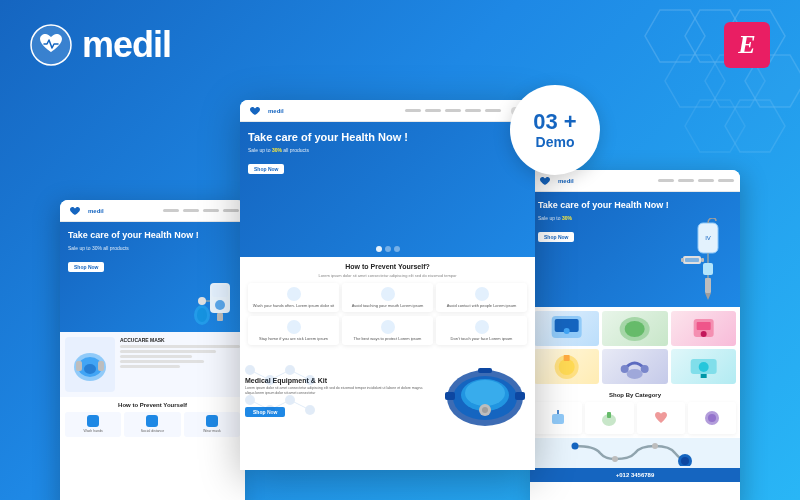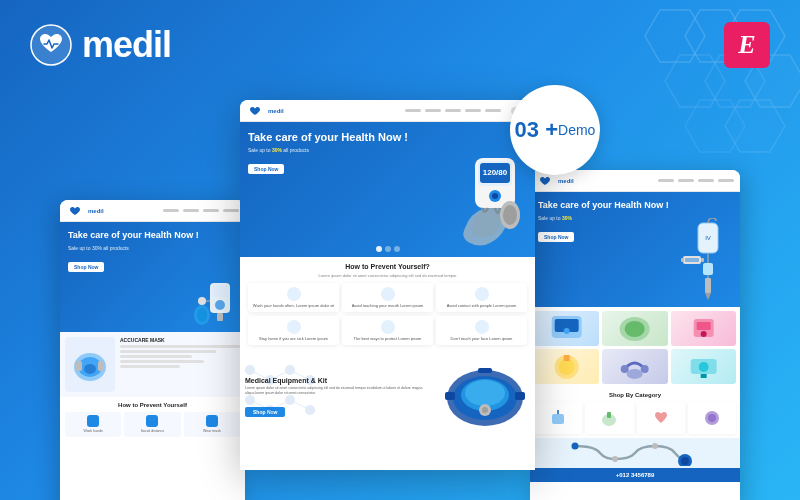--- a/index.html
+++ b/index.html
@@ -87,37 +87,37 @@
     .demo-badge {
       position: absolute;
       top: 85px;
       right: 200px;
       width: 90px;
       height: 90px;
       background: #fff;
       border-radius: 50%;
       z-index: 20;
       display: flex;
-      flex-direction: row;
+      flex-direction: column;
       align-items: center;
       justify-content: center;
       box-shadow: 0 4px 18px rgba(0,0,0,0.18);
     }
 
     .demo-number {
       color: #1565c0;
       font-size: 22px;
       font-weight: 800;
       line-height: 1.1;
     }
 
     .demo-label {
       color: #1565c0;
       font-size: 14px;
-      font-weight: 400;
+      font-weight: 700;
     }
 
     
     .screens-container {
       position: absolute;
       top: 90px;
       left: 0; right: 0;
       bottom: 0;
       z-index: 5;
       display: flex;
@@ -576,42 +576,20 @@
     </div>
 
     <div class="screen-hero screen-hero-large">
       <div class="screen-hero-text">
         <div class="screen-hero-title" style="font-size:11px;">Take care of your
 Health Now !</div>
         <div class="screen-hero-sub">Sale up to <span style="color:#ffeb3b;font-weight:800;">30%</span> all products</div>
         <div class="screen-hero-btn">Shop Now</div>
       </div>
 
-      <div class="screen-hero-img">
-        <svg width="80" height="110" viewBox="0 0 80 110">
-
-          <rect x="25" y="15" width="40" height="50" rx="8" fill="#f5f5f5"></rect>
-          <rect x="28" y="18" width="34" height="25" rx="4" fill="#e3f0fd"></rect>
-
-          <rect x="30" y="20" width="30" height="20" rx="3" fill="#1565c0"></rect>
-          <text x="45" y="32" text-anchor="middle" font-size="8" fill="white" font-weight="bold">120/80</text>
-
-          <circle cx="45" cy="53" r="6" fill="#1e88e5"></circle>
-          <circle cx="45" cy="53" r="3" fill="#0d47a1"></circle>
-
-          <path d="M35 65 Q20 70 15 85 Q10 95 20 100 Q30 105 40 100 Q50 95 55 85 Q60 70 55 65" fill="#b0bec5" opacity="0.7"></path>
-          <path d="M35 65 Q25 72 22 82 Q20 88 25 92 Q32 96 42 92 Q48 88 50 82 Q52 72 45 65" fill="#90a4ae" opacity="0.5"></path>
-
-          <path d="M45 65 Q48 75 50 65" stroke="#78909c" stroke-width="2.5" fill="none"></path>
-          <path d="M38 65 Q35 72 32 65" stroke="#78909c" stroke-width="2.5" fill="none"></path>
-
-          <ellipse cx="60" cy="72" rx="10" ry="14" fill="#bdbdbd"></ellipse>
-          <ellipse cx="60" cy="72" rx="7" ry="10" fill="#9e9e9e"></ellipse>
-        </svg>
-      </div>
 
       <div style="position:absolute;bottom:5px;left:50%;transform:translateX(-50%);display:flex;gap:3px;">
         <div style="width:6px;height:6px;background:white;border-radius:50%;opacity:0.9;"></div>
         <div style="width:6px;height:6px;background:rgba(255,255,255,0.4);border-radius:50%;"></div>
         <div style="width:6px;height:6px;background:rgba(255,255,255,0.4);border-radius:50%;"></div>
       </div>
     </div>
 
     <div class="prevent-section" style="padding:6px 8px;">
       <div class="prevent-title" style="font-size:7px;margin-bottom:3px;">How to Prevent Yourself?</div>

